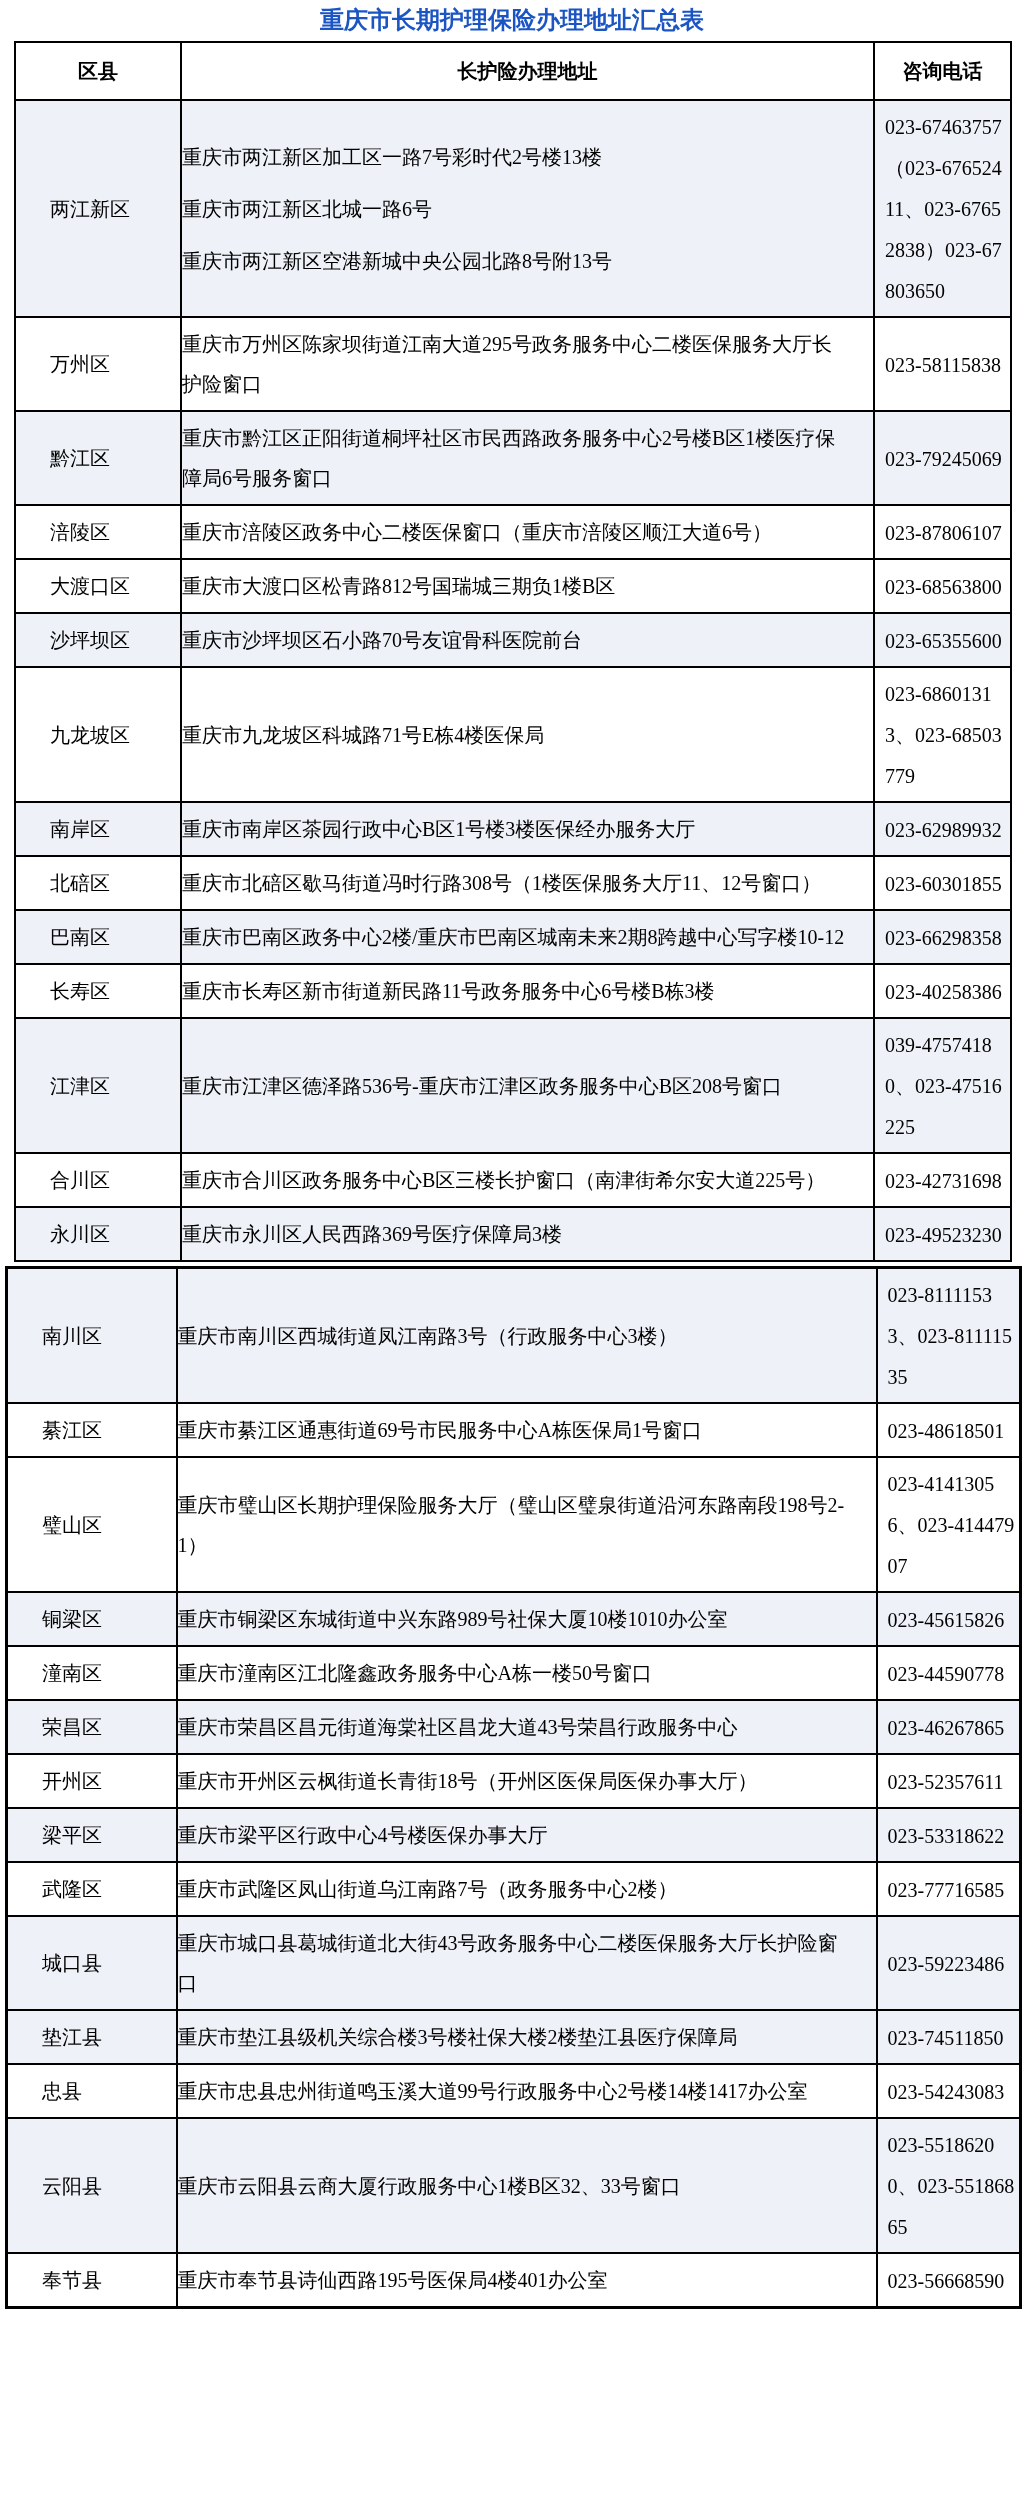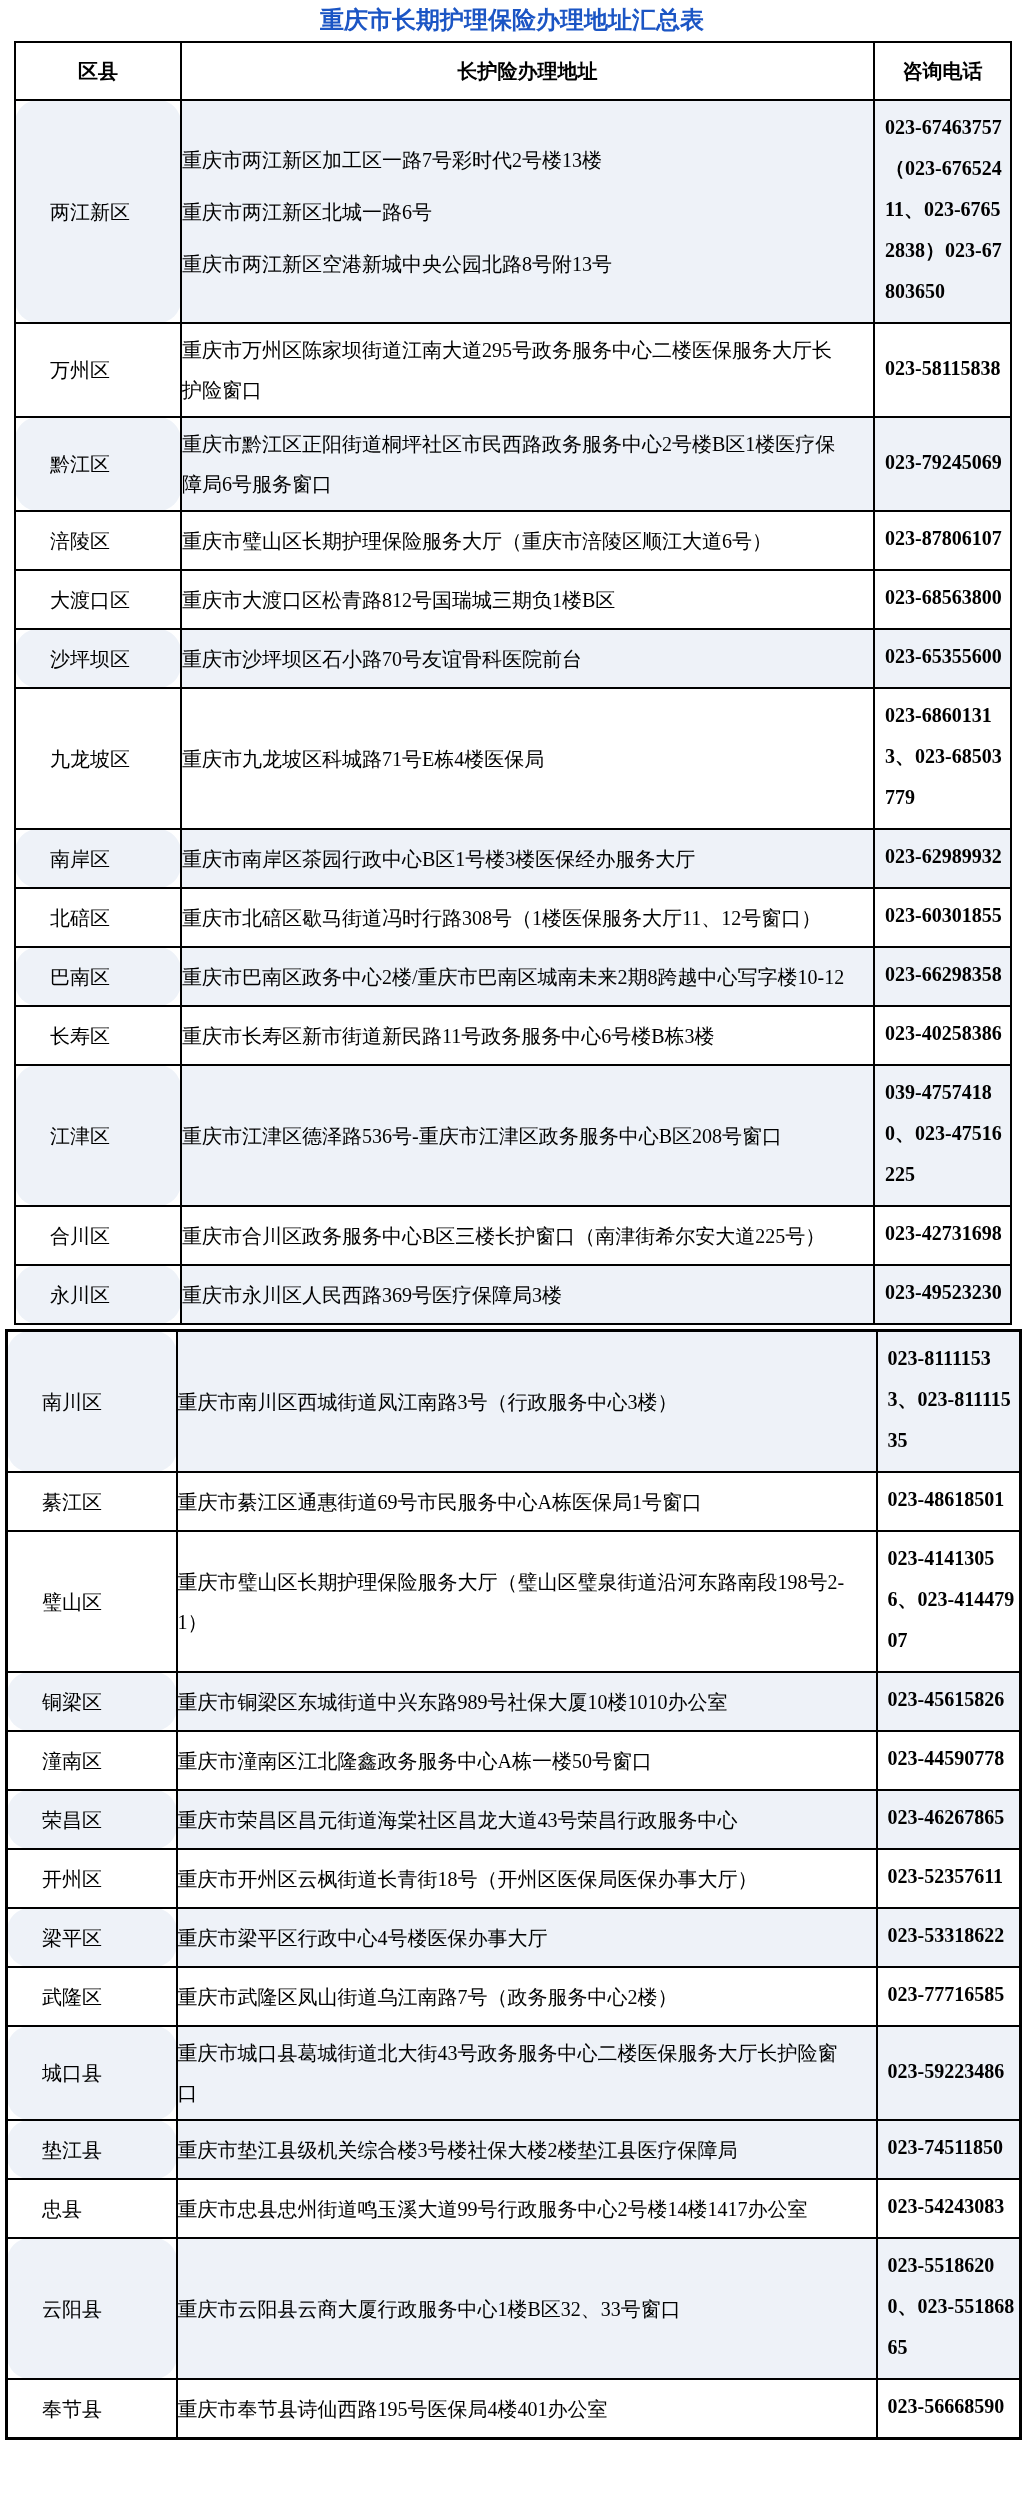--- a/index.html
+++ b/index.html
@@ -28,23 +28,23 @@
     font-size:20px;
     vertical-align:middle;
     overflow:hidden;
   }
   th{
     height:52px;
     text-align:center;
     font-weight:bold;
     padding:2px 4px;
   }
-  td.c1{padding:4px 6px 4px 34px;line-height:1.6;border-radius:23px;}
+  td.c1{padding:4px 6px 4px 34px;line-height:1.6;}
   td.c2{padding:6px 26px 6px 0;line-height:2.0;}
-  td.c3{padding:6px 4px 10px 10px;line-height:2.05;word-break:break-all;font-weight:bold;}
+  td.c3{padding:6px 4px 4px 10px;line-height:2.05;word-break:break-all;}
   .addr-line + .addr-line{margin-top:12px;}
   tr.alt{background:#eef2f8;}
 </style>
 </head>
 <body>
 
 <div class="page">
   <div class="title">重庆市长期护理保险办理地址汇总表</div>
   <div id="tables">
       <table class="tbl tbl0">
@@ -80,21 +80,21 @@
           <tr class="alt">
             <td class="c1">黔江区</td>
             <td class="c2">
               <div class="addr-line">重庆市黔江区正阳街道桐坪社区市民西路政务服务中心2号楼B区1楼医疗保障局6号服务窗口</div>
             </td>
             <td class="c3">023-79245069</td>
           </tr>
           <tr>
             <td class="c1">涪陵区</td>
             <td class="c2">
-              <div class="addr-line">重庆市璧山区长期护理保险服务大厅（重庆市涪陵区顺江大道6号）</div>
+              <div class="addr-line">重庆市涪陵区政务中心二楼医保窗口（重庆市涪陵区顺江大道6号）</div>
             </td>
             <td class="c3">023-87806107</td>
           </tr>
           <tr>
             <td class="c1">大渡口区</td>
             <td class="c2">
               <div class="addr-line">重庆市大渡口区松青路812号国瑞城三期负1楼B区</div>
             </td>
             <td class="c3">023-68563800</td>
           </tr>

